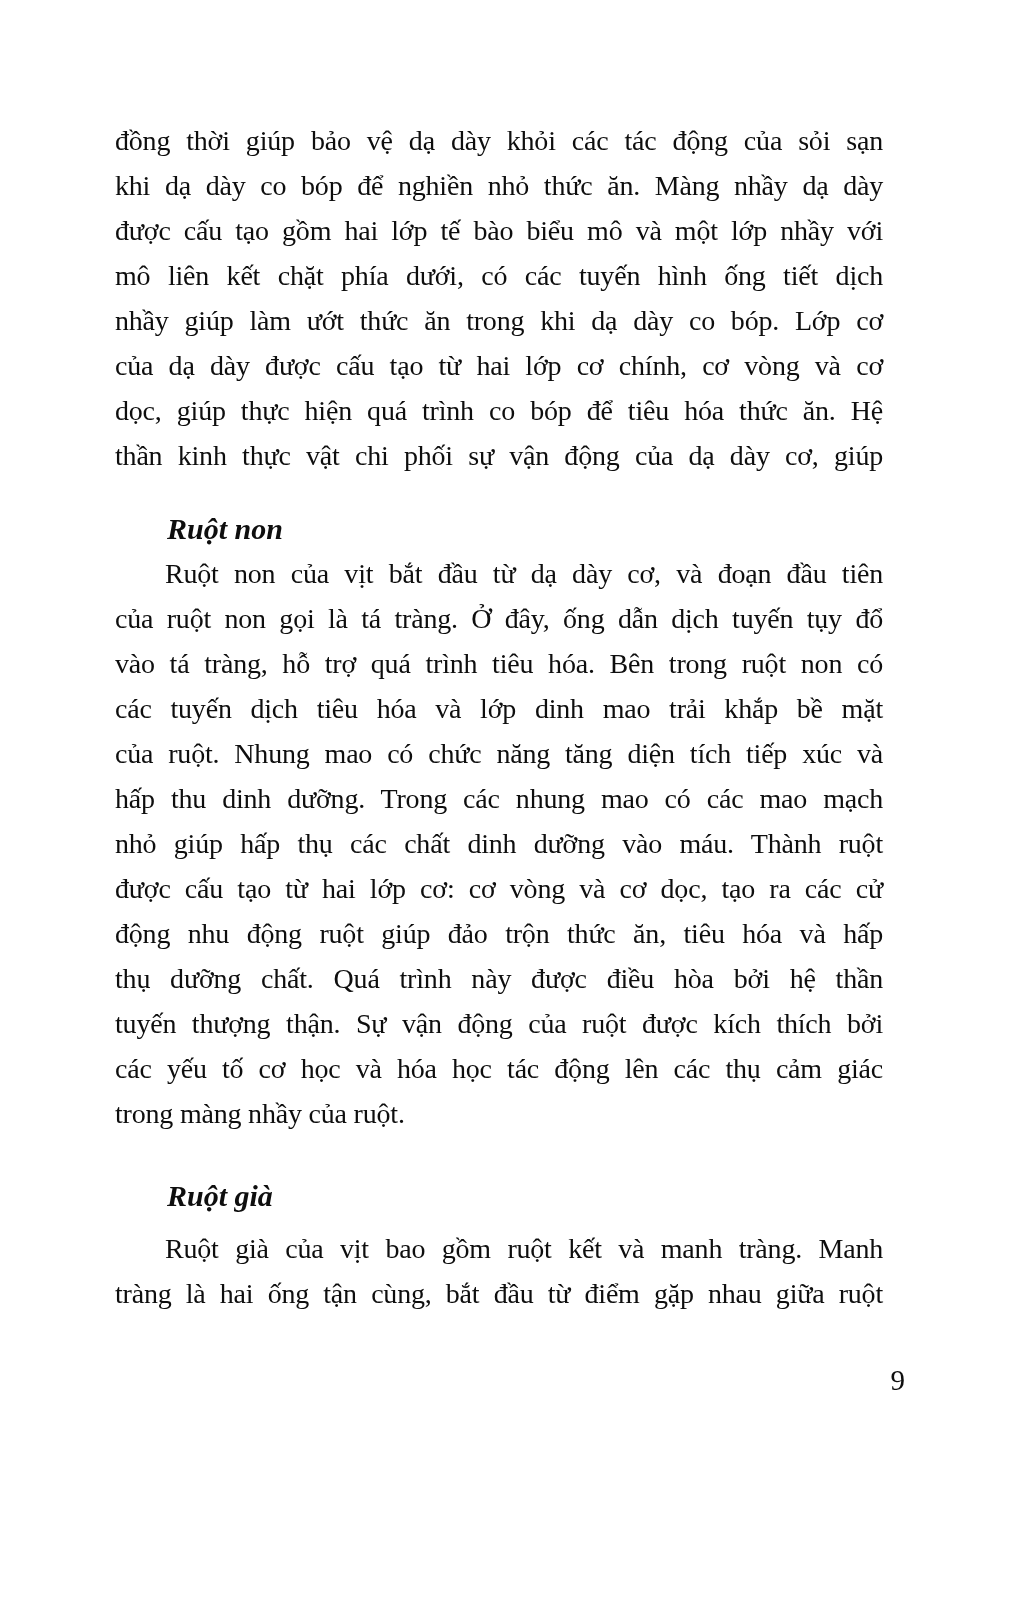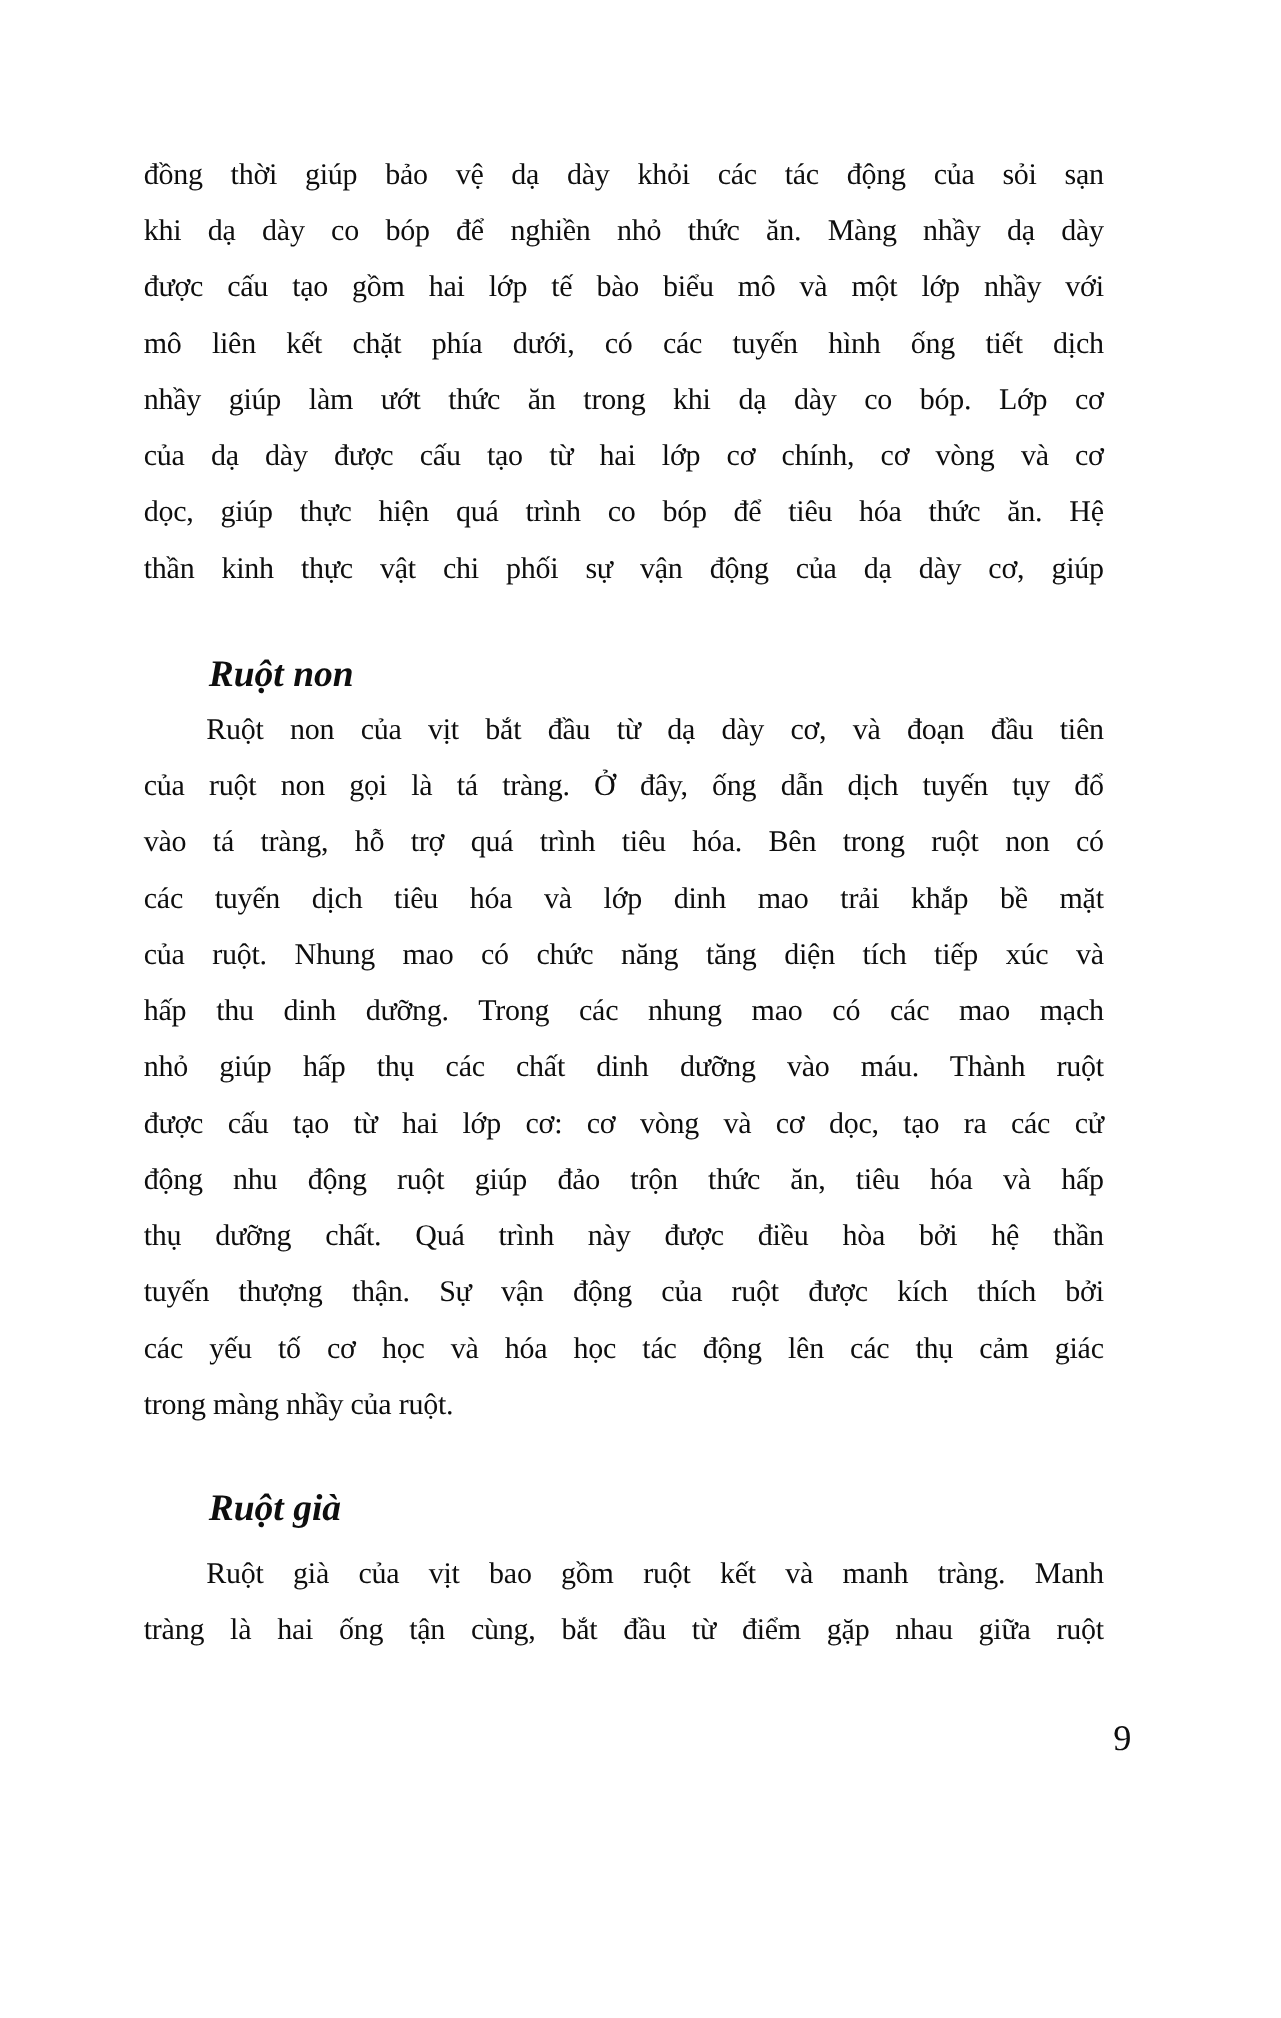--- a/index.html
+++ b/index.html
@@ -17,41 +17,41 @@
     font-family: "Liberation Serif", "DejaVu Serif", serif;
     color: #0e0e0e;
   }
   .text-col {
     position: absolute;
     left: 115px;
     top: 118px;
     width: 768px;
   }
   .line {
-    font-size: 24px;
+    font-size: 28px;
     line-height: 45px;
     letter-spacing: -0.2px;
     text-align: justify;
     text-align-last: justify;
     white-space: normal;
   }
   .line.endline {
     text-align-last: left;
   }
   .line.indent {
     text-indent: 50px;
   }
   .heading {
     font-size: 30px;
     line-height: 45px;
     font-weight: bold;
     font-style: italic;
     margin-left: 52px;
   }
-  .gap-before-heading1 { margin-top: 39px; }
+  .gap-before-heading1 { margin-top: 28px; }
   .gap-after-heading1  { margin-top: 0;  }
   .gap-before-heading2 { margin-top: 37px; }
   .gap-after-heading2  { margin-top: 8px;  }
   .page-number {
     margin-top: 42px;
     margin-right: -22px;
     font-size: 29px;
     line-height: 45px;
     text-align: right;
   }

